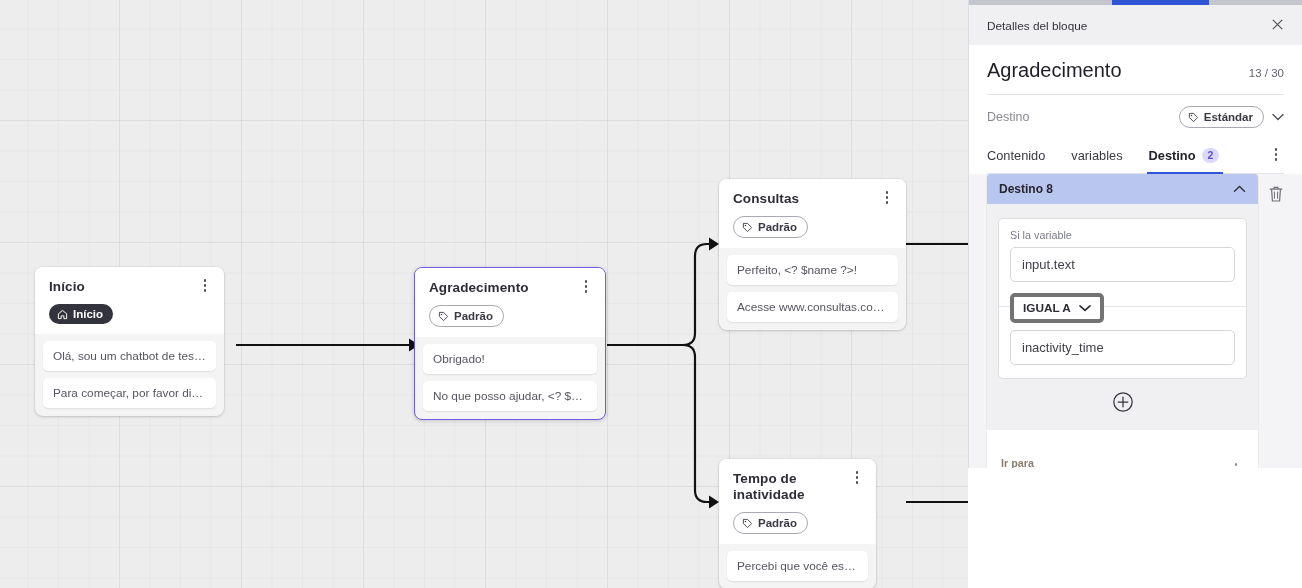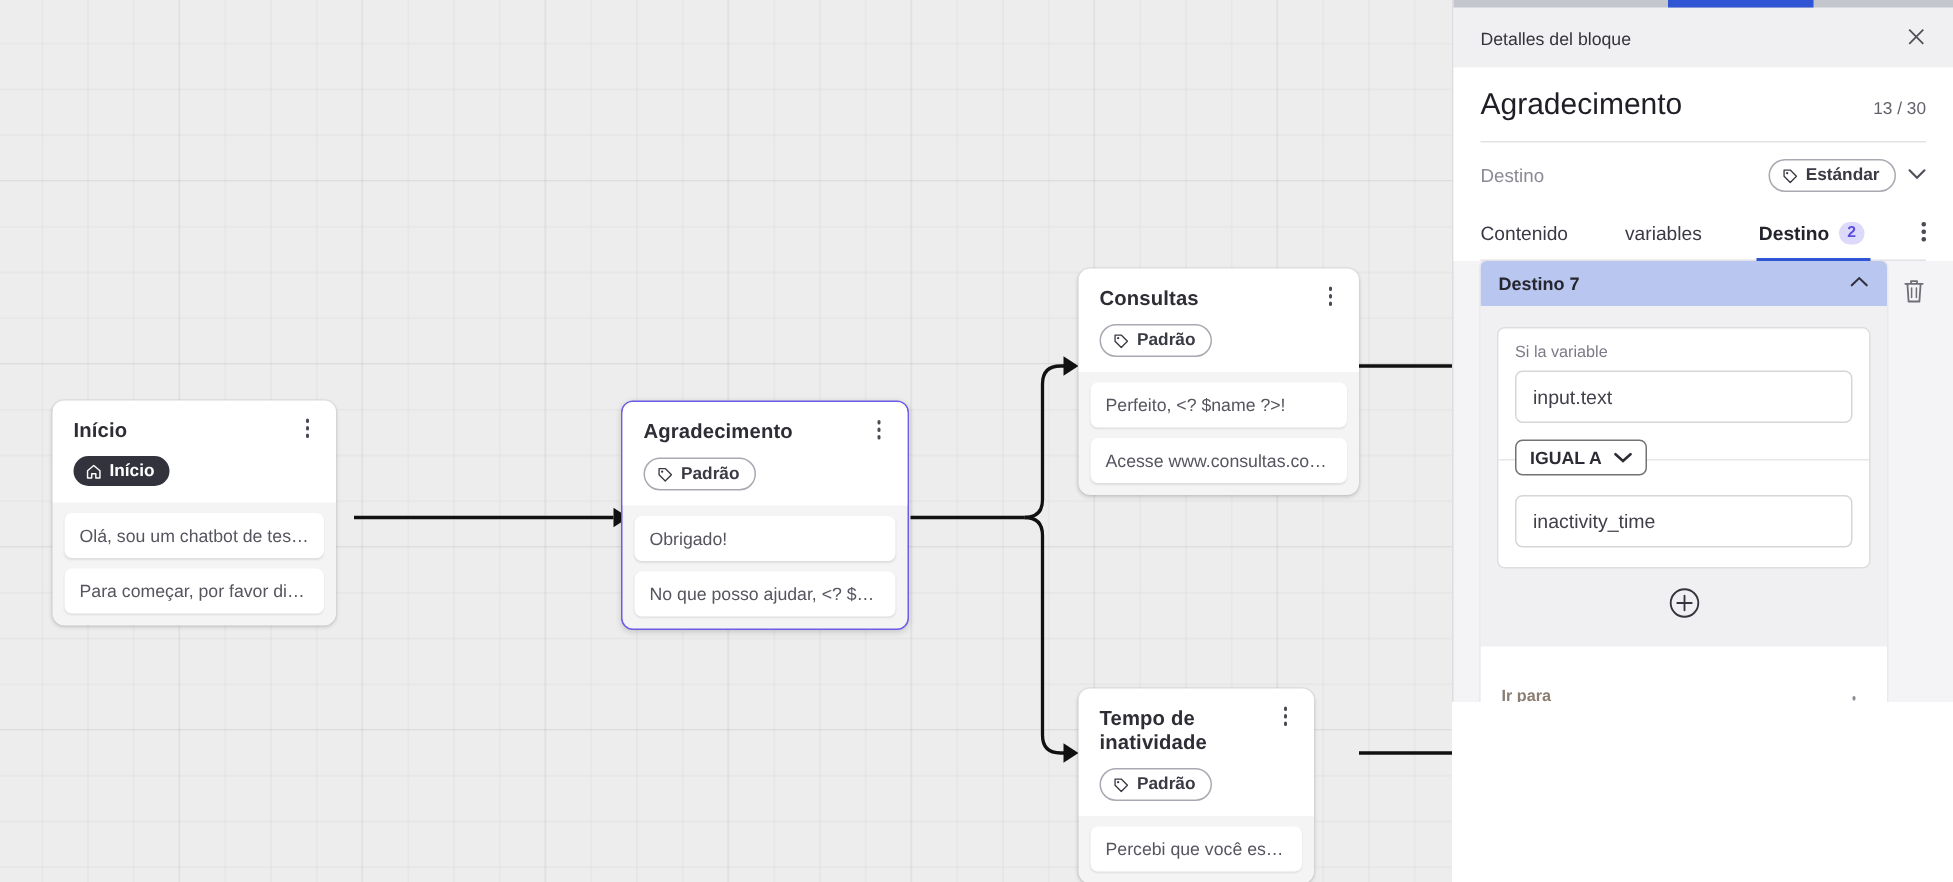--- a/index.html
+++ b/index.html
@@ -127,21 +127,20 @@
     padding: 11px 0 11px 0;
   }
   .marcador-label { font-size: 12.5px; color: #8a8a94; }
   .marcador-right { display: flex; align-items: center; gap: 8px; }
   .caret { color: #4e4e58; font-size: 11px; line-height: 11px; }
 
   .tabs {
     display: flex; align-items: center;
     border-bottom: 1px solid #e1e1e6;
     position: relative;
-    gap: 12px;
   }
   .tab {
     font-size: 12.8px; color: #3a3a44;
     padding: 9px 0 10px 0; margin-right: 26px;
     cursor: pointer; position: relative;
     display: flex; align-items: center; gap: 6px;
   }
   .tab.active { font-weight: bold; color: #23232c; }
   .tab.active::after {
     content: ""; position: absolute; left: -2px; right: -4px; bottom: -1px;
@@ -200,21 +199,21 @@
     background: #ffffff;
   }
   .op-row { position: relative; height: 26px; margin: 11px 0 11px 0; }
   .op-row .divider {
     position: absolute; left: -11px; right: -11px; top: 13px;
     height: 1px; background: #e6e6e8;
   }
   .op-badge {
     position: absolute; left: 0; top: 0;
     display: inline-flex; align-items: center; gap: 8px;
-    border: 1px solid #737373; border-radius: 5px;
+    border: 4px solid #737373; border-radius: 5px;
     background: #ffffff;
     padding: 4px 9px;
     font-size: 11.8px; font-weight: bold; color: #2c2c35;
     cursor: pointer;
   }
 
   .add-cond { text-align: center; padding: 12px 0 13px 0; }
   .add-cond svg { cursor: pointer; }
 
   .irpara {
@@ -399,21 +398,21 @@
             <i></i>
         </div>
       </div>
     </div>
 
     <div class="panel-scroll">
 
       <div class="dest-wrap">
         <div class="dest-card">
           <div class="dest-head">
-            <span class="dest-head-title">Destino 7</span>
+            <span class="dest-head-title">Destino 8</span>
             <span class="chev-up">
               <svg width="13" height="8" viewBox="0 0 13 8">
                 <path d="M1.5 6.2 L6.5 1.4 L11.5 6.2" stroke="#30303a" stroke-width="1.4" fill="none" stroke-linecap="round"></path>
               </svg>
             </span>
           </div>
 
           <div class="cond-box">
             <div class="cond-label">Si la variable</div>
             <div class="inp">input.text</div>

